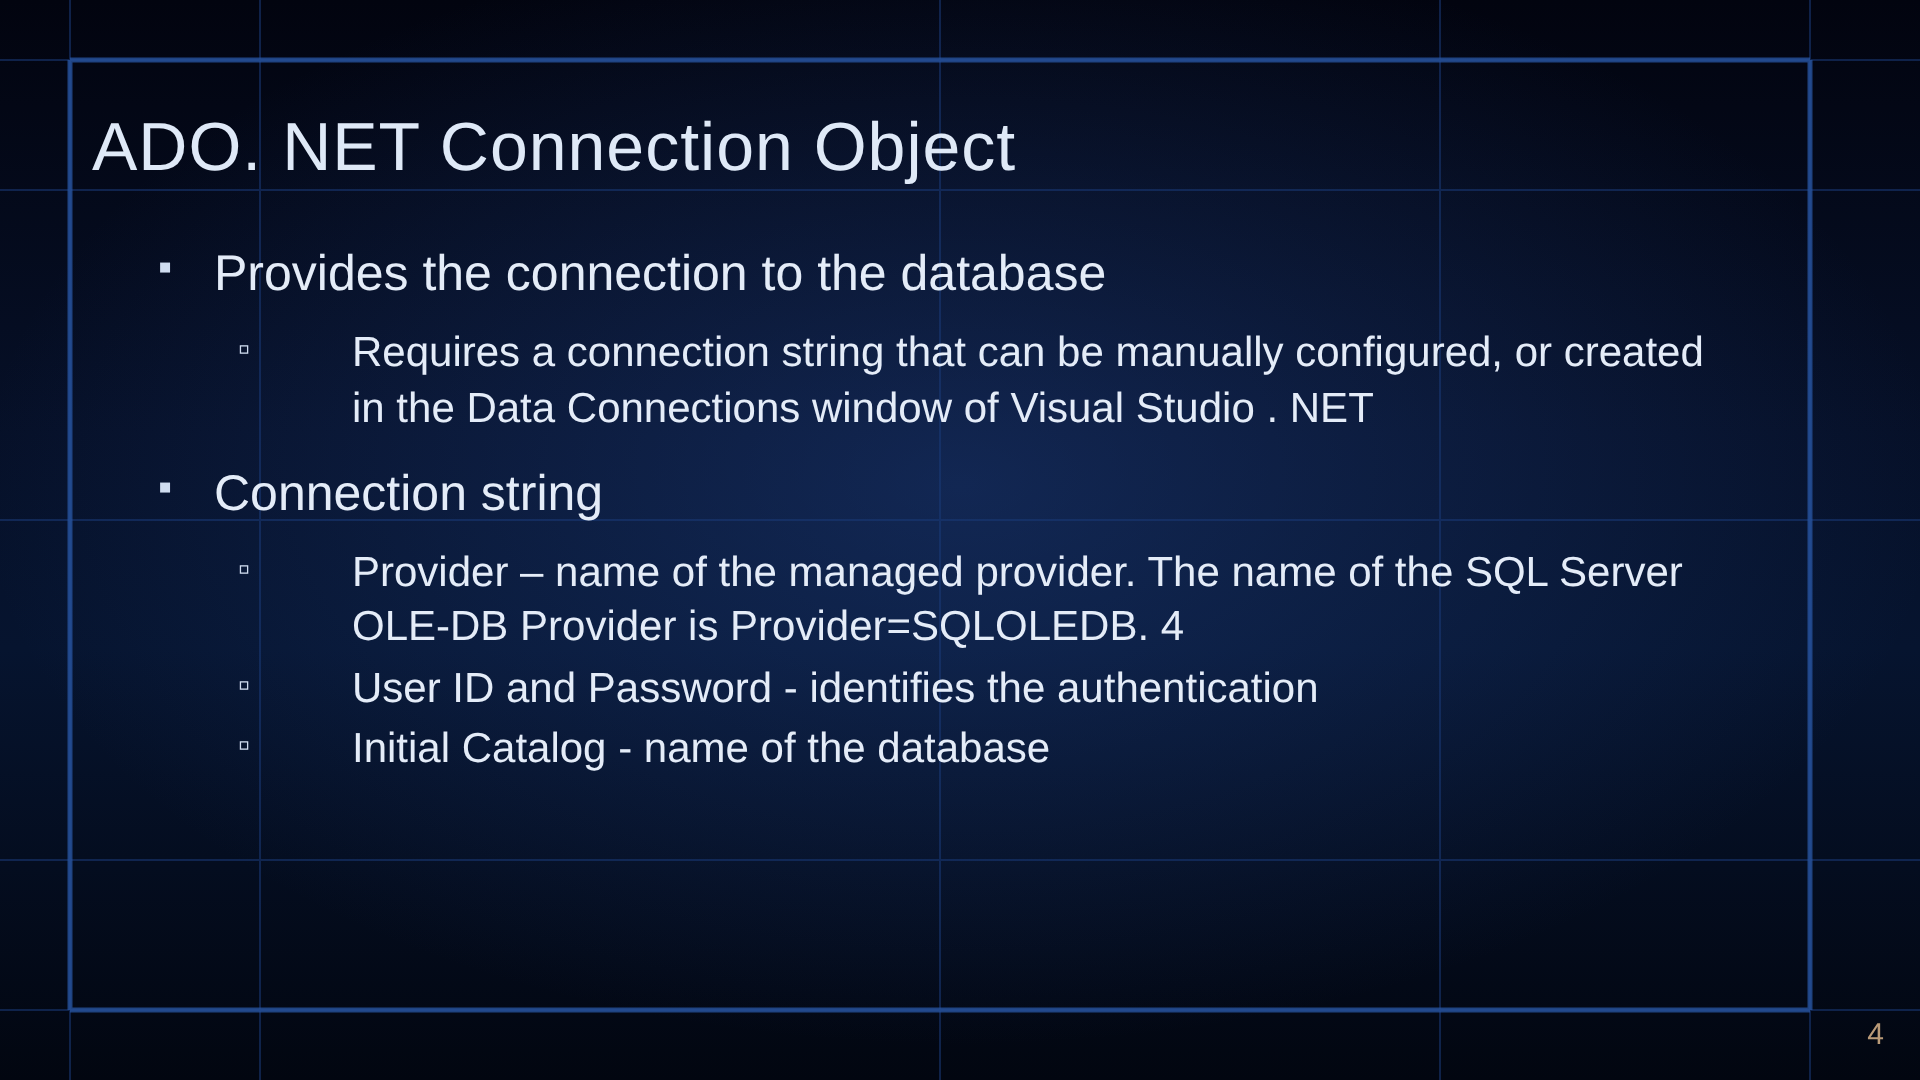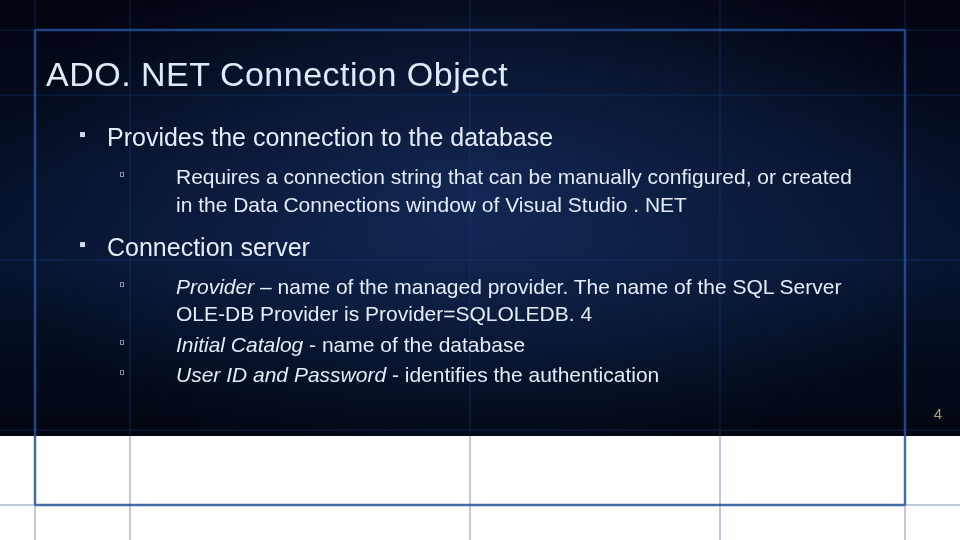--- a/index.html
+++ b/index.html
@@ -6,21 +6,21 @@
     margin: 0;
     padding: 0;
     width: 960px;
     height: 540px;
     overflow: hidden;
     font-family: Arial, Helvetica, sans-serif;
   }
   .slide {
     position: relative;
     width: 960px;
-    height: 436px;
+    height: 540px;
     background:
       radial-gradient(ellipse 700px 400px at 50% 45%, rgba(40,80,160,0.35) 0%, rgba(10,20,50,0.0) 70%),
       linear-gradient(180deg, #02040f 0%, #061028 40%, #06142f 60%, #020610 100%);
     color: #e4ecf8;
     box-sizing: border-box;
   }
   .grid {
     position: absolute;
     inset: 0;
     pointer-events: none;
@@ -70,21 +70,21 @@
     padding-left: 33px;
   }
   ul.level2 > li::before {
     content: "▫";
     position: absolute;
     left: -24px;
     top: 1px;
     font-size: 17px;
     color: #cfdcef;
   }
-  .term { font-style: italic; }
+  .term { }
   .pagenum {
     position: absolute;
     right: 18px;
     bottom: 14px;
     font-size: 15px;
     color: #b99a78;
     z-index: 3;
   }
 </style>
 </head>
@@ -119,30 +119,30 @@
     <ul class="level1">
       <li>
         <span>Provides the connection to the database</span>
         <ul class="level2">
           <li>
             <span>Requires a connection string that can be manually configured, or created in the Data Connections window of Visual Studio . NET</span>
           </li>
         </ul>
       </li>
       <li>
-        <span>Connection server</span>
+        <span>Connection string</span>
         <ul class="level2">
           <li>
             <span class="term">Provider</span><span> – name of the managed  provider. The name of the SQL Server OLE-DB Provider is Provider=SQLOLEDB. 4</span>
           </li>
           <li>
-            <span class="term">Initial Catalog</span><span> - name of the database</span>
+            <span class="term">User ID and Password</span><span> - identifies the authentication</span>
           </li>
           <li>
-            <span class="term">User ID and Password</span><span> - identifies the authentication</span>
+            <span class="term">Initial Catalog</span><span> - name of the database</span>
           </li>
         </ul>
       </li>
     </ul>
   </div>
 
   <div class="pagenum">4</div>
 </div>
 
 </body></html>

